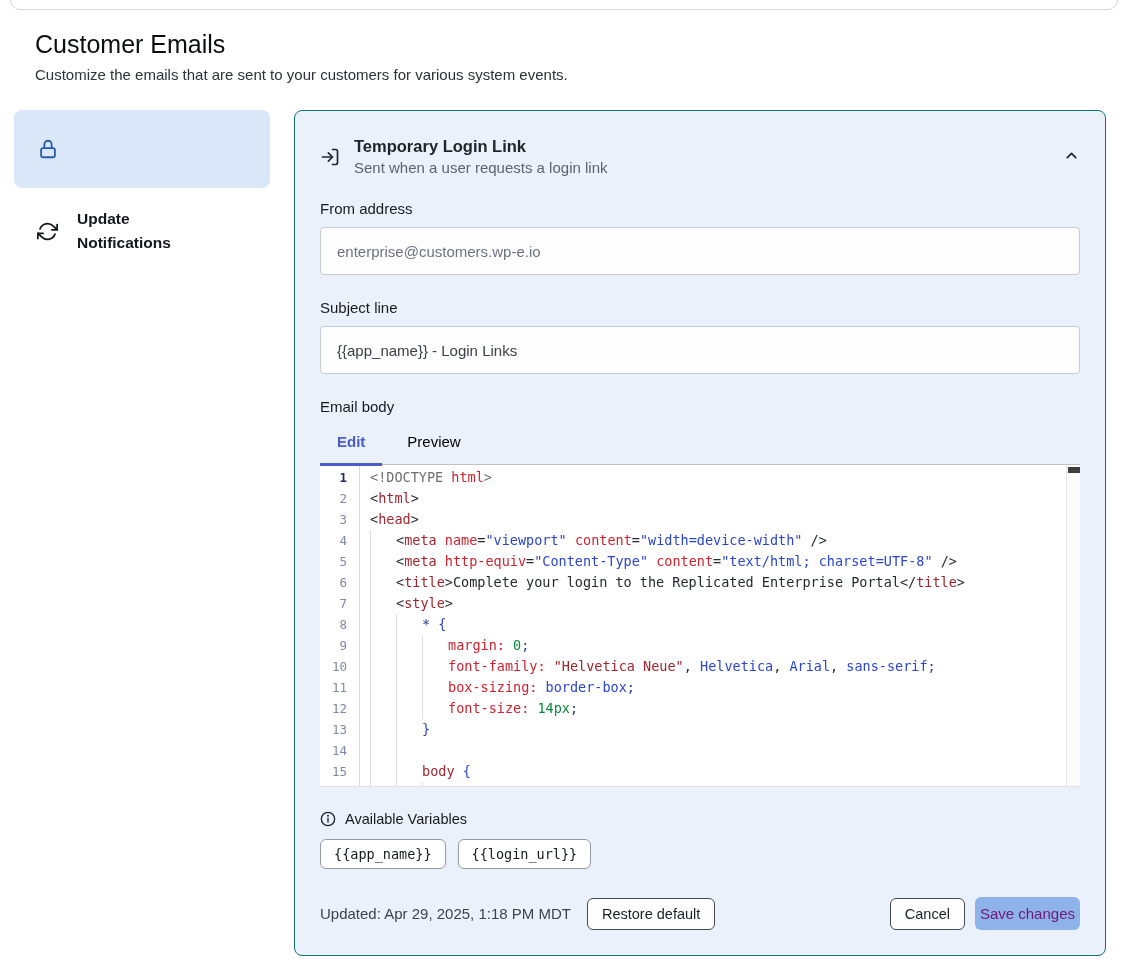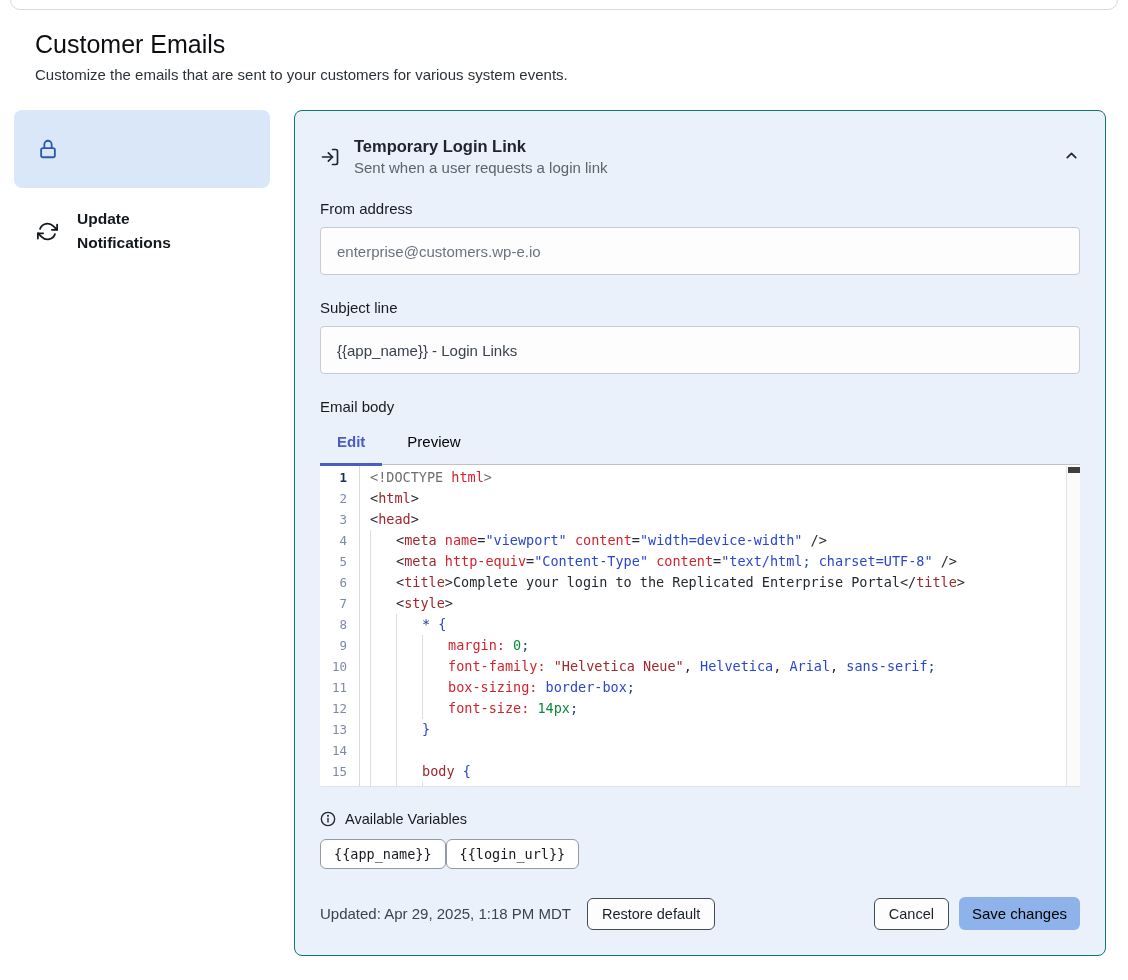--- a/index.html
+++ b/index.html
@@ -59,33 +59,33 @@
   .tk-maroon{ color:#a1262d; }
   .tk-red   { color:#d2232e; }
   .tk-blue  { color:#2a46cf; }
   .tk-navy  { color:#27418f; }
   .tk-green { color:#0b8a3e; }
   .vscroll { position:absolute; top:1px; right:0; bottom:0; width:14px; background:#fbfbfb; border-left:1px solid #e4e4e4; }
   .vthumb  { position:absolute; top:1px; left:1px; width:12px; height:6px; background:#3f3f3f; }
 
   .vars-row { display:flex; align-items:center; gap:9px; margin-top:24px; }
   .vars-label { font-size:14.5px; color:#171b21; }
-  .chips { margin-top:12px; display:flex; }
+  .chips { margin-top:12px; display:flex; gap:12px; }
   .chip { display:inline-flex; align-items:center; padding:6px 13px; background:#fff;
     border:1px solid #949aa3; border-radius:6px; cursor:pointer;
     font-family:"DejaVu Sans Mono","Liberation Mono",monospace; font-size:13.5px; color:#16191d; }
 
   .footer { display:flex; align-items:center; margin-top:28px; }
   .updated { font-size:15px; color:#3c434d; }
   .btn { font-family:inherit; font-size:14.5px; cursor:pointer; border-radius:6px; }
   .btn.outline { background:#fdfdfd; border:1px solid #454b54; color:#1c2128; padding:7px 14px; }
   .btn.restore { margin-left:16px; }
   .spacer { flex:1; }
   .btn.cancel { margin-right:10px; }
-  .btn.primary { background:#8db3ea; border:none; color:#000000; padding:8px 13px; font-size:15px; }
+  .btn.primary { background:#8db3ea; border:none; color:#701a75; padding:8px 5px; font-size:15px; }
 
   svg { display:block; }
 </style>
 </head>
 <body>
 
 <div class="top-card"></div>
 
 <h1 class="page-title">Customer Emails</h1>
 <p class="page-desc">Customize the emails that are sent to your customers for various system events.</p>

